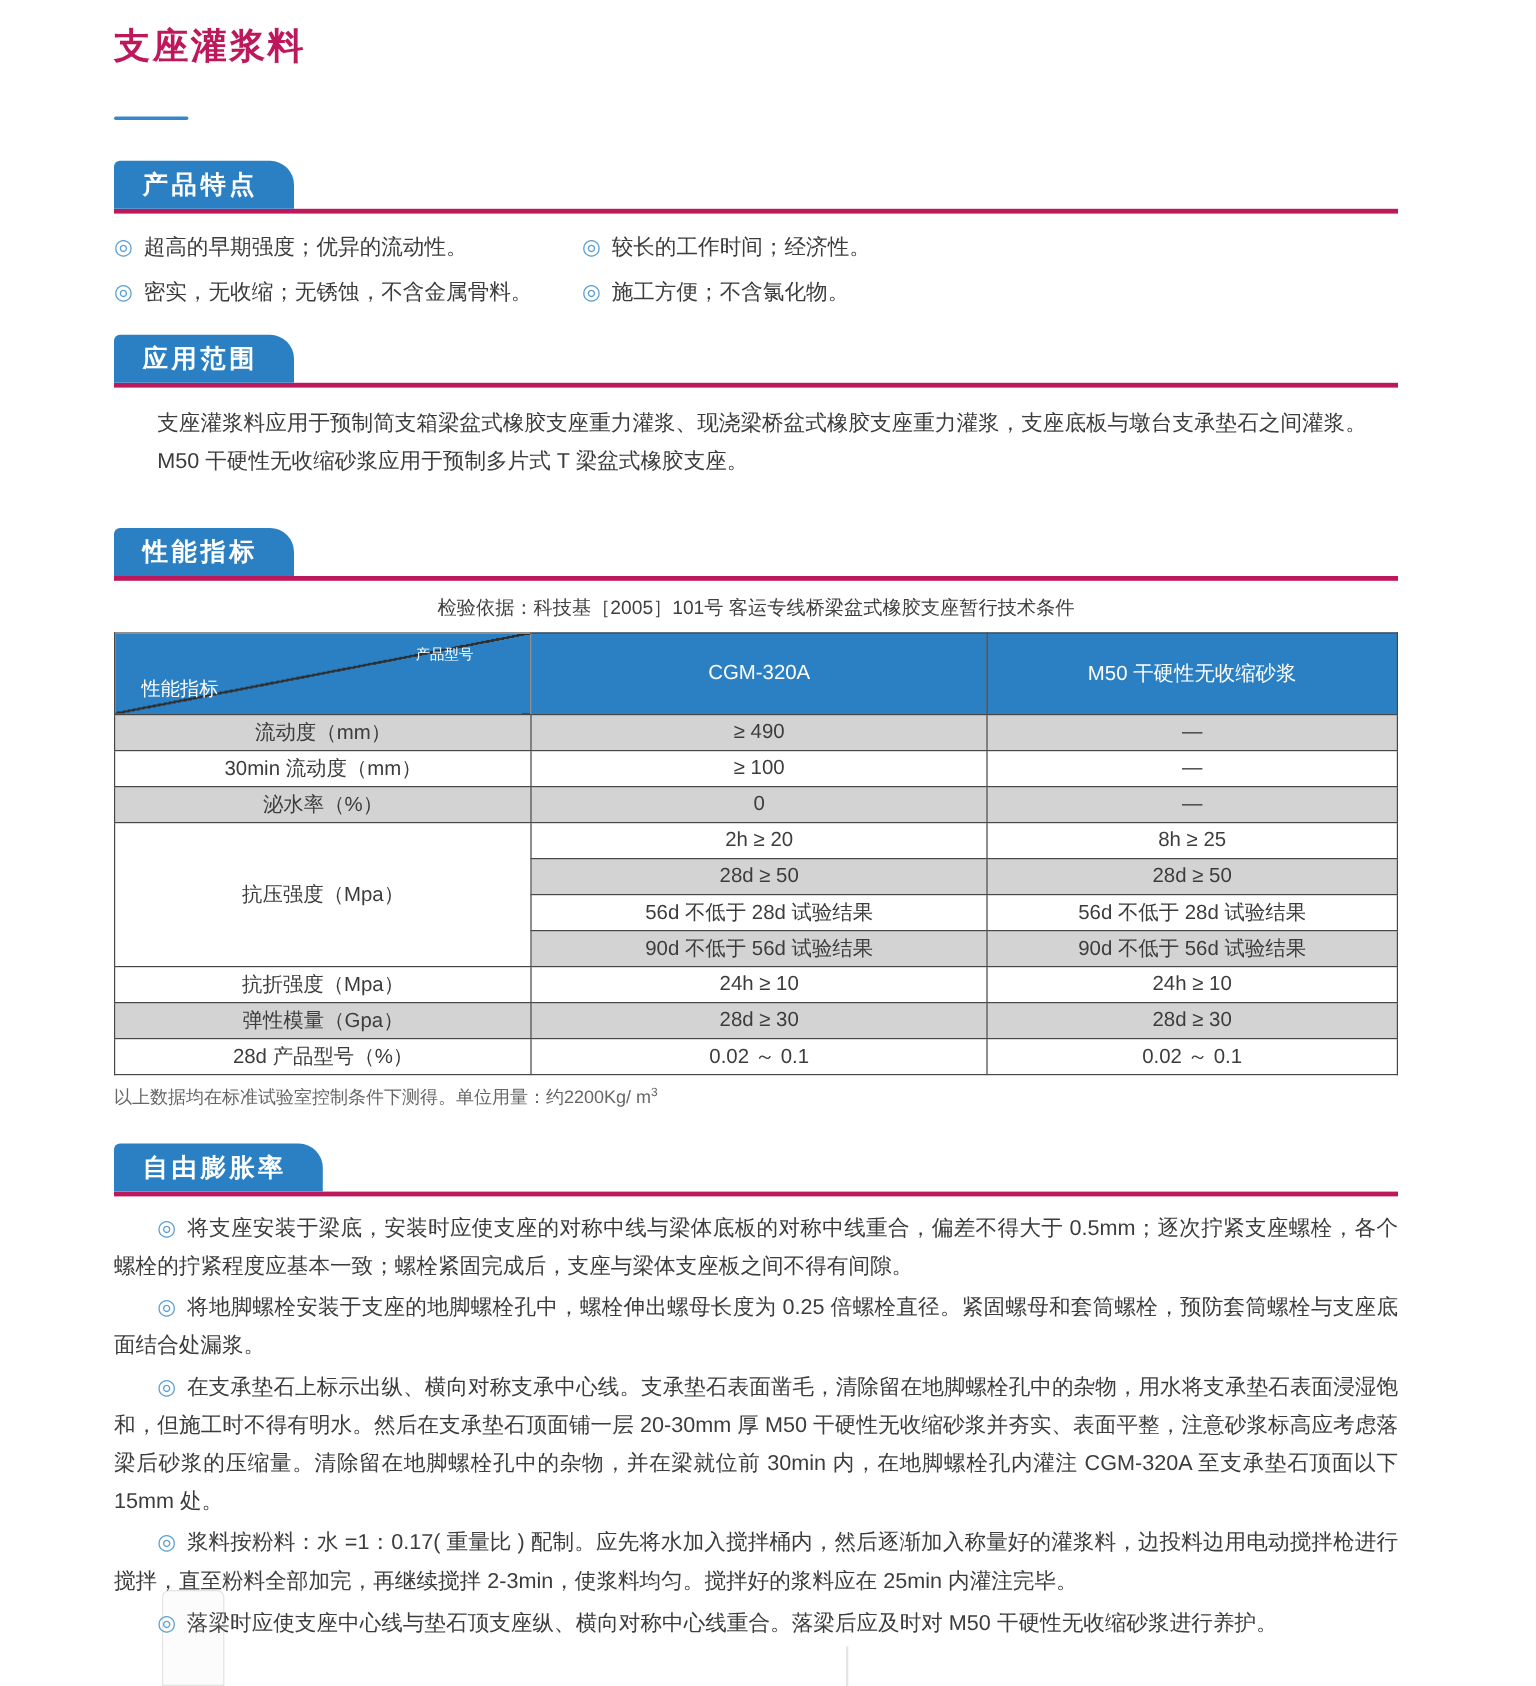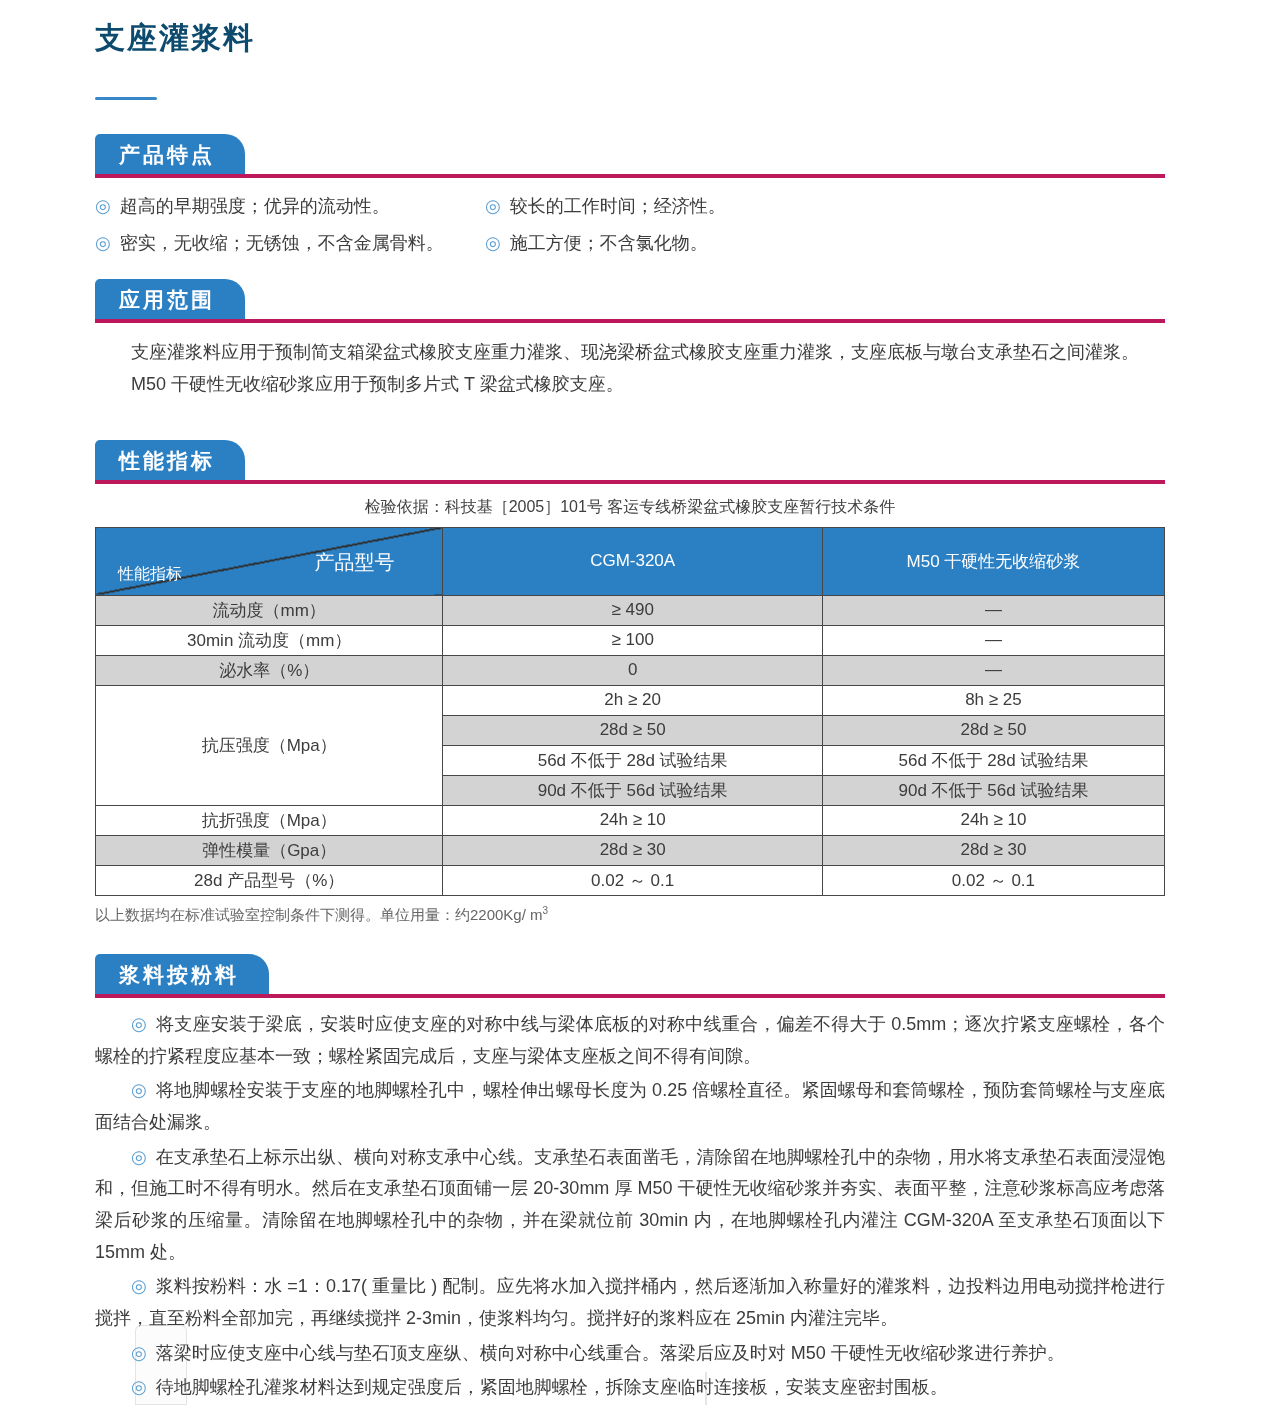--- a/index.html
+++ b/index.html
@@ -7,21 +7,21 @@
   body {
     width: 1280px; height: 1405px;
     font-family: "Liberation Sans", "DejaVu Sans", sans-serif;
     color: #3c3c3c;
     position: relative;
     overflow: hidden;
   }
   .page { padding: 18px 115px 0 95px; position: relative; }
 
   
-  .doc-title { font-size: 30px; font-weight: bold; color: #0c4a6e; letter-spacing: 2px; }
+  .doc-title { font-size: 30px; font-weight: bold; color: #be185d; letter-spacing: 2px; }
   .title-rule { width: 62px; height: 3px; background: #3787c9; margin-top: 38px; border-radius: 2px; }
 
   
   .sec-head { border-bottom: 4px solid #be185d; line-height: 0; }
   .sec-tab {
     display: inline-block;
     background: #2b80c4; color: #ffffff;
     font-size: 21px; font-weight: bold; letter-spacing: 3px;
     line-height: 1; padding: 10px 30px 9px 24px;
     border-radius: 5px 20px 0 0;
@@ -48,21 +48,21 @@
   }
   table.perf td { border: 1px solid #474747; text-align: center; padding: 0; }
   table.perf td.hd { background: #2b80c4; color: #ffffff; height: 68px; }
   table.perf td.corner {
     position: relative;
     background-color: #2b80c4;
     background-image: linear-gradient(to bottom right,
       transparent calc(50% - 1px), #2e2e2e calc(50% - 1px),
       #2e2e2e calc(50% + 1px), transparent calc(50% + 1px));
   }
-  .corner-top { position: absolute; top: 21px; right: 48px; font-size: 20px; }
+  .corner-top { position: absolute; top: 9px; right: 48px; font-size: 12px; }
   .corner-bot { position: absolute; bottom: 10px; left: 22px; font-size: 16px; }
   table.perf tbody td { height: 30px; }
   td.g { background: #d3d3d3; }
   td.w { background: #ffffff; }
   .tbl-note { font-size: 15px; color: #666666; margin-top: 9px; }
   .tbl-note sup { font-size: 10px; }
 
   
   .proc-body { padding-top: 11px; }
   .proc { font-size: 18px; line-height: 1.76; text-align: justify; text-indent: 36px; margin-bottom: 3px; }
@@ -170,27 +170,26 @@
       <tr>
         <td class="w">28d 产品型号（%）</td>
         <td class="w">0.02 ～ 0.1</td>
         <td class="w">0.02 ～ 0.1</td>
       </tr>
     </tbody>
   </table>
   <div class="tbl-note"><span>以上数据均在标准试验室控制条件下测得。单位用量：约2200Kg/ m</span><sup>3</sup></div>
 
   <div class="sec-head gap-d">
-    <span class="sec-tab">浆料按粉料</span>
+    <span class="sec-tab">自由膨胀率</span>
   </div>
   <div class="proc-body">
     <p class="proc"><span class="ring">◎</span><span>将支座安装于梁底，安装时应使支座的对称中线与梁体底板的对称中线重合，偏差不得大于 0.5mm；逐次拧紧支座螺栓，各个螺栓的拧紧程度应基本一致；螺栓紧固完成后，支座与梁体支座板之间不得有间隙。</span></p>
     <p class="proc"><span class="ring">◎</span><span>将地脚螺栓安装于支座的地脚螺栓孔中，螺栓伸出螺母长度为 0.25 倍螺栓直径。紧固螺母和套筒螺栓，预防套筒螺栓与支座底面结合处漏浆。</span></p>
     <p class="proc"><span class="ring">◎</span><span>在支承垫石上标示出纵、横向对称支承中心线。支承垫石表面凿毛，清除留在地脚螺栓孔中的杂物，用水将支承垫石表面浸湿饱和，但施工时不得有明水。然后在支承垫石顶面铺一层 20-30mm 厚 M50 干硬性无收缩砂浆并夯实、表面平整，注意砂浆标高应考虑落梁后砂浆的压缩量。清除留在地脚螺栓孔中的杂物，并在梁就位前 30min 内，在地脚螺栓孔内灌注 CGM-320A 至支承垫石顶面以下 15mm 处。</span></p>
     <p class="proc"><span class="ring">◎</span><span>浆料按粉料：水 =1：0.17( 重量比 ) 配制。应先将水加入搅拌桶内，然后逐渐加入称量好的灌浆料，边投料边用电动搅拌枪进行搅拌，直至粉料全部加完，再继续搅拌 2-3min，使浆料均匀。搅拌好的浆料应在 25min 内灌注完毕。</span></p>
     <p class="proc"><span class="ring">◎</span><span>落梁时应使支座中心线与垫石顶支座纵、横向对称中心线重合。落梁后应及时对 M50 干硬性无收缩砂浆进行养护。</span></p>
-    <p class="proc"><span class="ring">◎</span><span>待地脚螺栓孔灌浆材料达到规定强度后，紧固地脚螺栓，拆除支座临时连接板，安装支座密封围板。</span></p>
   </div>
 
 </div>
 
 <div class="wm wm-bag"></div>
 <div class="wm wm-line"></div>
 
 </body></html>

